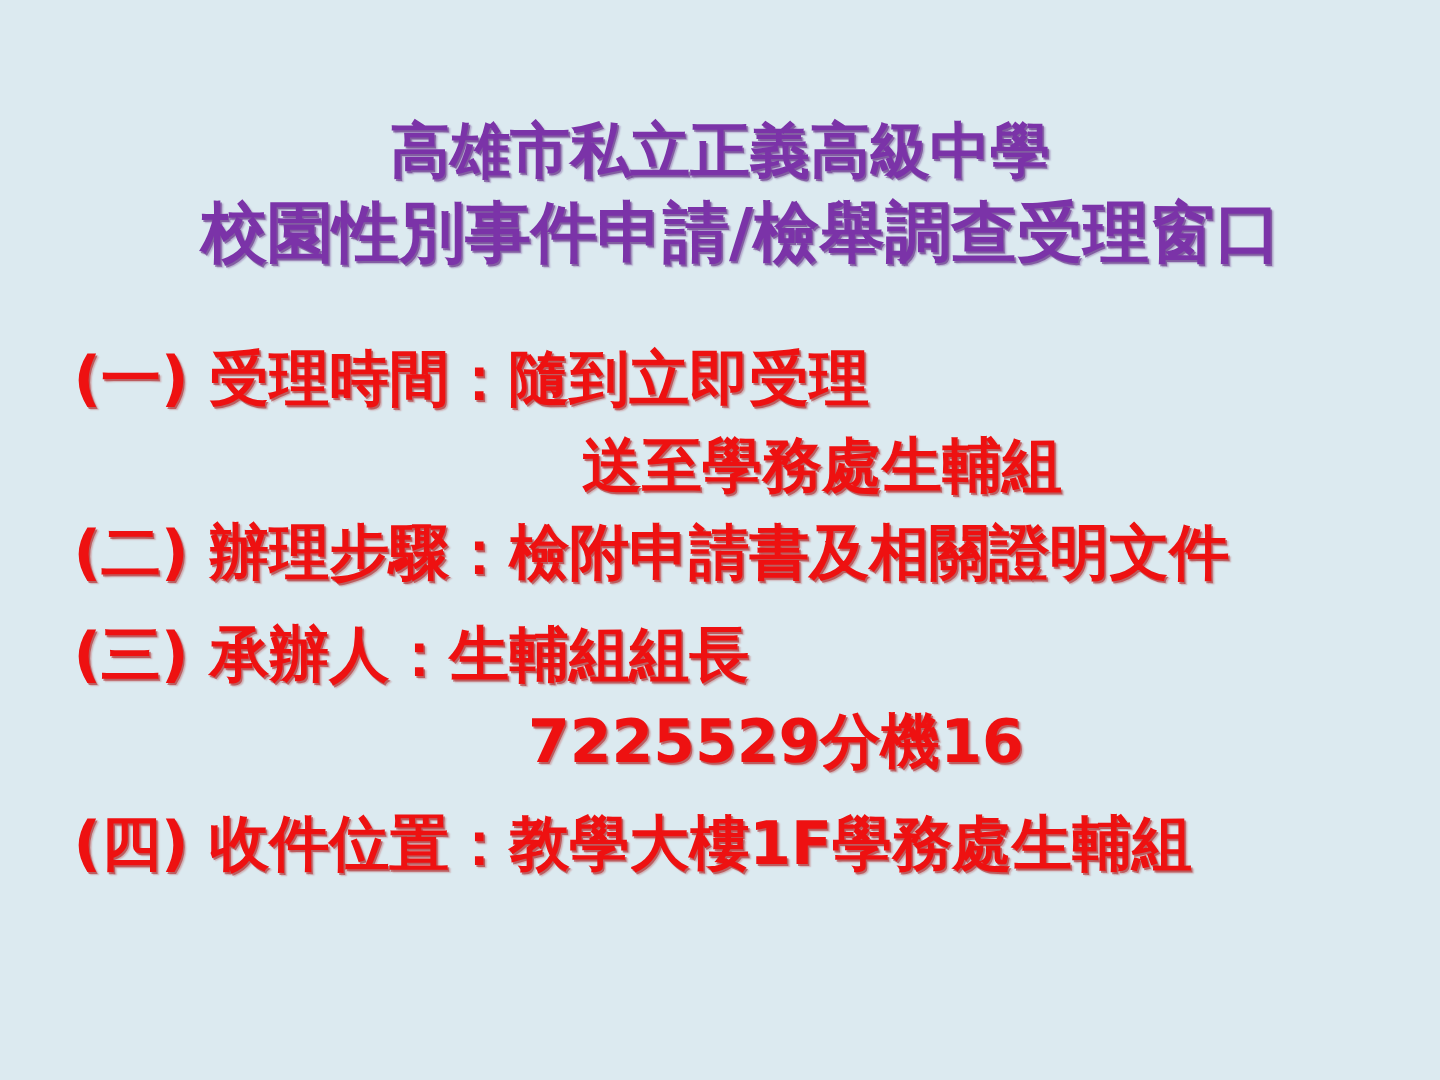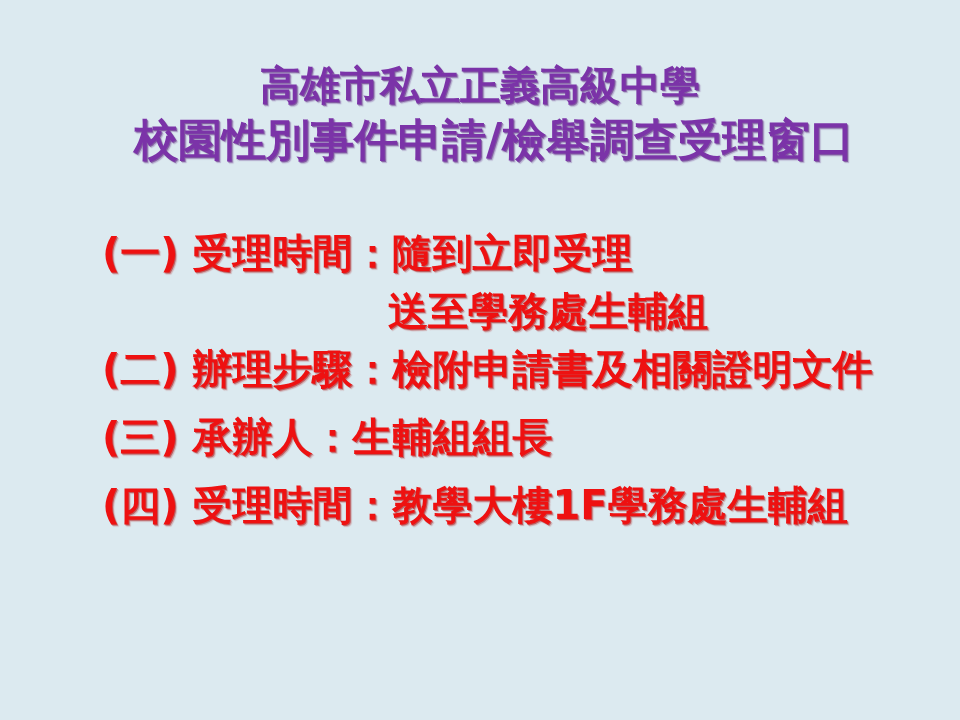--- a/index.html
+++ b/index.html
@@ -20,21 +20,21 @@
     width: 960px;
     height: 720px;
     background: #dceaf0;
     box-sizing: border-box;
   }
 
   
   .title-block {
     position: absolute;
     left: 0;
-    top: 62px;
+    top: 78px;
     width: 960px;
     text-align: center;
   }
 
   .title-line {
     color: #7b33a8;
     font-weight: bold;
     letter-spacing: 0px;
     line-height: 1.16;
     white-space: nowrap;
@@ -66,21 +66,21 @@
     font-weight: bold;
     font-size: 40px;
     line-height: 1.45;
     white-space: nowrap;
     text-shadow:
       1px 1px 0 rgba(170, 10, 10, 0.50),
       2px 2px 1px rgba(170, 10, 10, 0.26);
   }
 
   .body-line.lvl1 {
-    padding-left: 102px;
+    padding-left: 49px;
   }
 
   .body-line.cont-a {
     padding-left: 388px;
   }
 
   .body-line.cont-b {
     padding-left: 352px;
   }
 
@@ -101,18 +101,19 @@
   <div class="body-block">
 
     <div class="body-line lvl1">(一) 受理時間：隨到立即受理</div>
 
     <div class="body-line cont-a">送至學務處生輔組</div>
 
     <div class="body-line lvl1">(二) 辦理步驟：檢附申請書及相關證明文件</div>
 
     <div class="body-line lvl1 gap-top">(三) 承辦人：生輔組組長</div>
 
+    <div class="body-line cont-b">7225529分機16</div>
 
-    <div class="body-line lvl1 gap-top">(四) 受理時間：教學大樓1F學務處生輔組</div>
+    <div class="body-line lvl1 gap-top">(四) 收件位置：教學大樓1F學務處生輔組</div>
 
   </div>
 
 </div>
 
 </body></html>

